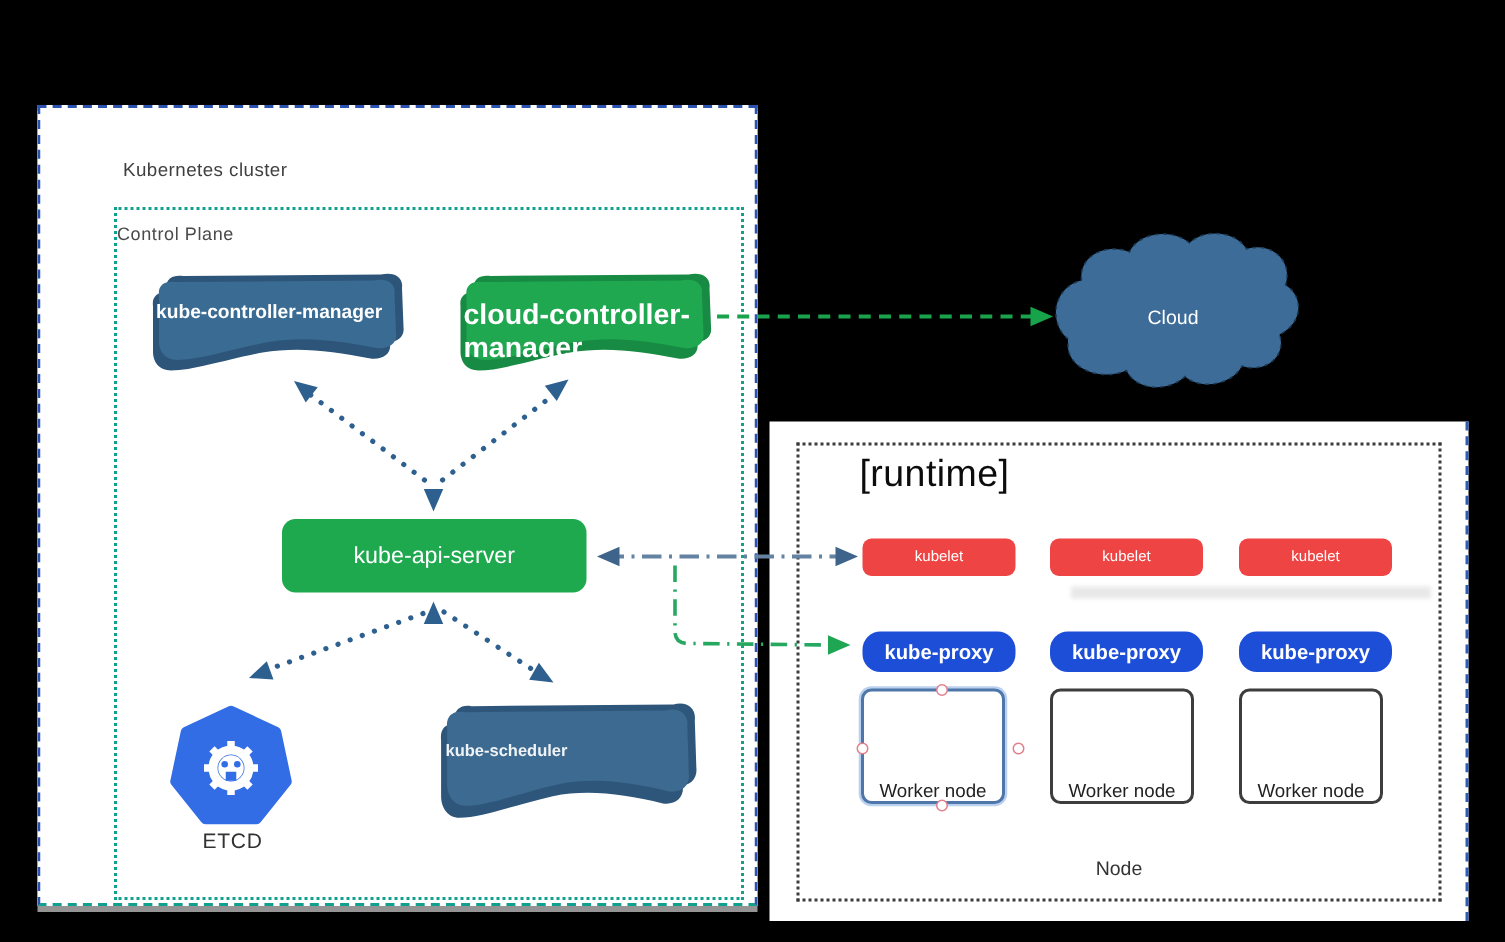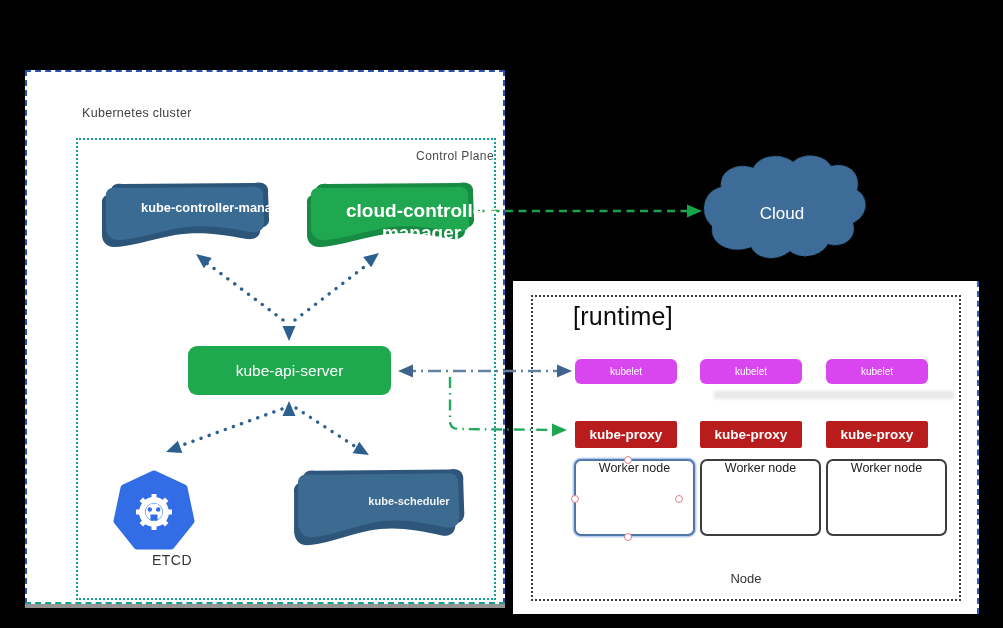--- a/index.html
+++ b/index.html
@@ -6,50 +6,50 @@
   #stage{position:relative;width:1003px;height:628px;background:#000;overflow:hidden;
          font-family:"Liberation Sans",sans-serif;}
   .abs{position:absolute;}
 
   
   #cluster-panel{left:25px;top:70px;width:476px;height:530px;background:#fff;
     border:2px dashed #2b52ae;border-bottom:2px dashed #12a08e;
     box-shadow:0 4px 0 #949494;z-index:1;}
   #cluster-title{left:55px;top:34px;font-size:12.5px;color:#3f3f3f;letter-spacing:.3px;}
   #control-plane{left:49px;top:66px;width:416px;height:458px;border:2px dotted #12a08e;}
-  #control-plane-label{left:0;top:9px;width:100%;text-align:right;font-size:12px;color:#4a4a4a;letter-spacing:.4px;}
+  #control-plane-label{left:0;top:9px;width:100%;text-align:left;font-size:12px;color:#4a4a4a;letter-spacing:.4px;}
 
   
   #shapes{left:0;top:0;z-index:2;}
 
   
-  .flag-label{z-index:3;color:#fff;font-weight:bold;text-align:center;margin-left:31px;}
+  .flag-label{z-index:3;color:#fff;font-weight:bold;text-align:left;}
   #kcm-label{left:104px;top:200px;width:163px;font-size:12.8px;}
   #ccm-label{left:309px;top:200px;width:163px;font-size:19px;}
   #sched-label{left:297px;top:495px;width:162px;font-size:11px;font-weight:bold;opacity:.92;}
-  #cloud-label{left:742px;top:204px;width:80px;text-align:center;color:#fff;font-size:17px;z-index:3;}
-  #etcd-label{left:118px;top:552px;width:74px;text-align:right;color:#333;font-size:14px;z-index:3;letter-spacing:.5px;}
+  #cloud-label{left:742px;top:204px;width:80px;text-align:center;color:#fff;font-size:13px;z-index:3;}
+  #etcd-label{left:118px;top:552px;width:74px;text-align:center;color:#333;font-size:14px;z-index:3;letter-spacing:.5px;}
 
   
   #api-server{left:188px;top:346px;width:203px;height:49px;background:#1ea94f;border-radius:9px;
     display:flex;align-items:center;justify-content:center;color:#fff;font-size:15.5px;z-index:3;text-align:right;}
 
   
   #node-panel{left:513px;top:281px;width:464px;height:333px;background:#fff;
     border-right:2px dashed #2f5db3;z-index:1;}
   #node-inner{left:18px;top:14px;width:426px;height:302px;border:2px dotted #3b3b3b;}
   #runtime-label{left:60px;top:21px;font-size:25px;color:#0c0c0c;z-index:2;letter-spacing:.3px;}
   #node-label{left:0;top:274px;width:100%;text-align:center;font-size:13px;color:#333;}
 
-  .kubelet{top:359px;width:102px;height:25px;background:#d946ef;border-radius:6px;z-index:3;
+  .kubelet{top:359px;width:102px;height:25px;background:#ef4444;border-radius:6px;z-index:3;
     display:flex;align-items:center;justify-content:center;color:#fff;font-size:10px;}
-  .kproxy{top:421px;width:102px;height:27px;background:#b91c1c;border-radius:2px;z-index:3;
+  .kproxy{top:421px;width:102px;height:27px;background:#1d4ed8;border-radius:12px;z-index:3;
     display:flex;align-items:center;justify-content:center;color:#fff;font-size:13.5px;font-weight:bold;}
-  .worker{top:459px;width:121px;height:77px;background:#fff;border:2px solid #3d3d3d;border-radius:7px;z-index:3;
-    display:flex;align-items:flex-start;justify-content:center;color:#222;font-size:12.5px;box-sizing:border-box;}
+  .worker{top:459px;width:96px;height:77px;background:#fff;border:2px solid #3d3d3d;border-radius:7px;z-index:3;
+    display:flex;align-items:flex-end;justify-content:center;color:#222;font-size:12.5px;box-sizing:border-box;}
   .col1{left:575px;} .col2{left:700px;} .col3{left:826px;}
   .worker.selected{border-color:#4f76a8;box-shadow:0 0 0 1.5px rgba(130,170,225,.55);}
   .handle{position:absolute;width:8px;height:8px;border-radius:50%;background:#fff;
     border:1.5px solid #e27e8a;box-sizing:border-box;z-index:4;}
   .h-top{left:48px;top:-5px;} .h-bottom{left:48px;top:72px;}
   .h-left{left:-5px;top:34px;} .h-right{left:99px;top:34px;}
 
   #ghost-artifact{left:714px;top:391px;width:240px;height:8px;background:rgba(150,150,150,.22);
     filter:blur(1.5px);z-index:2;}
 </style>

